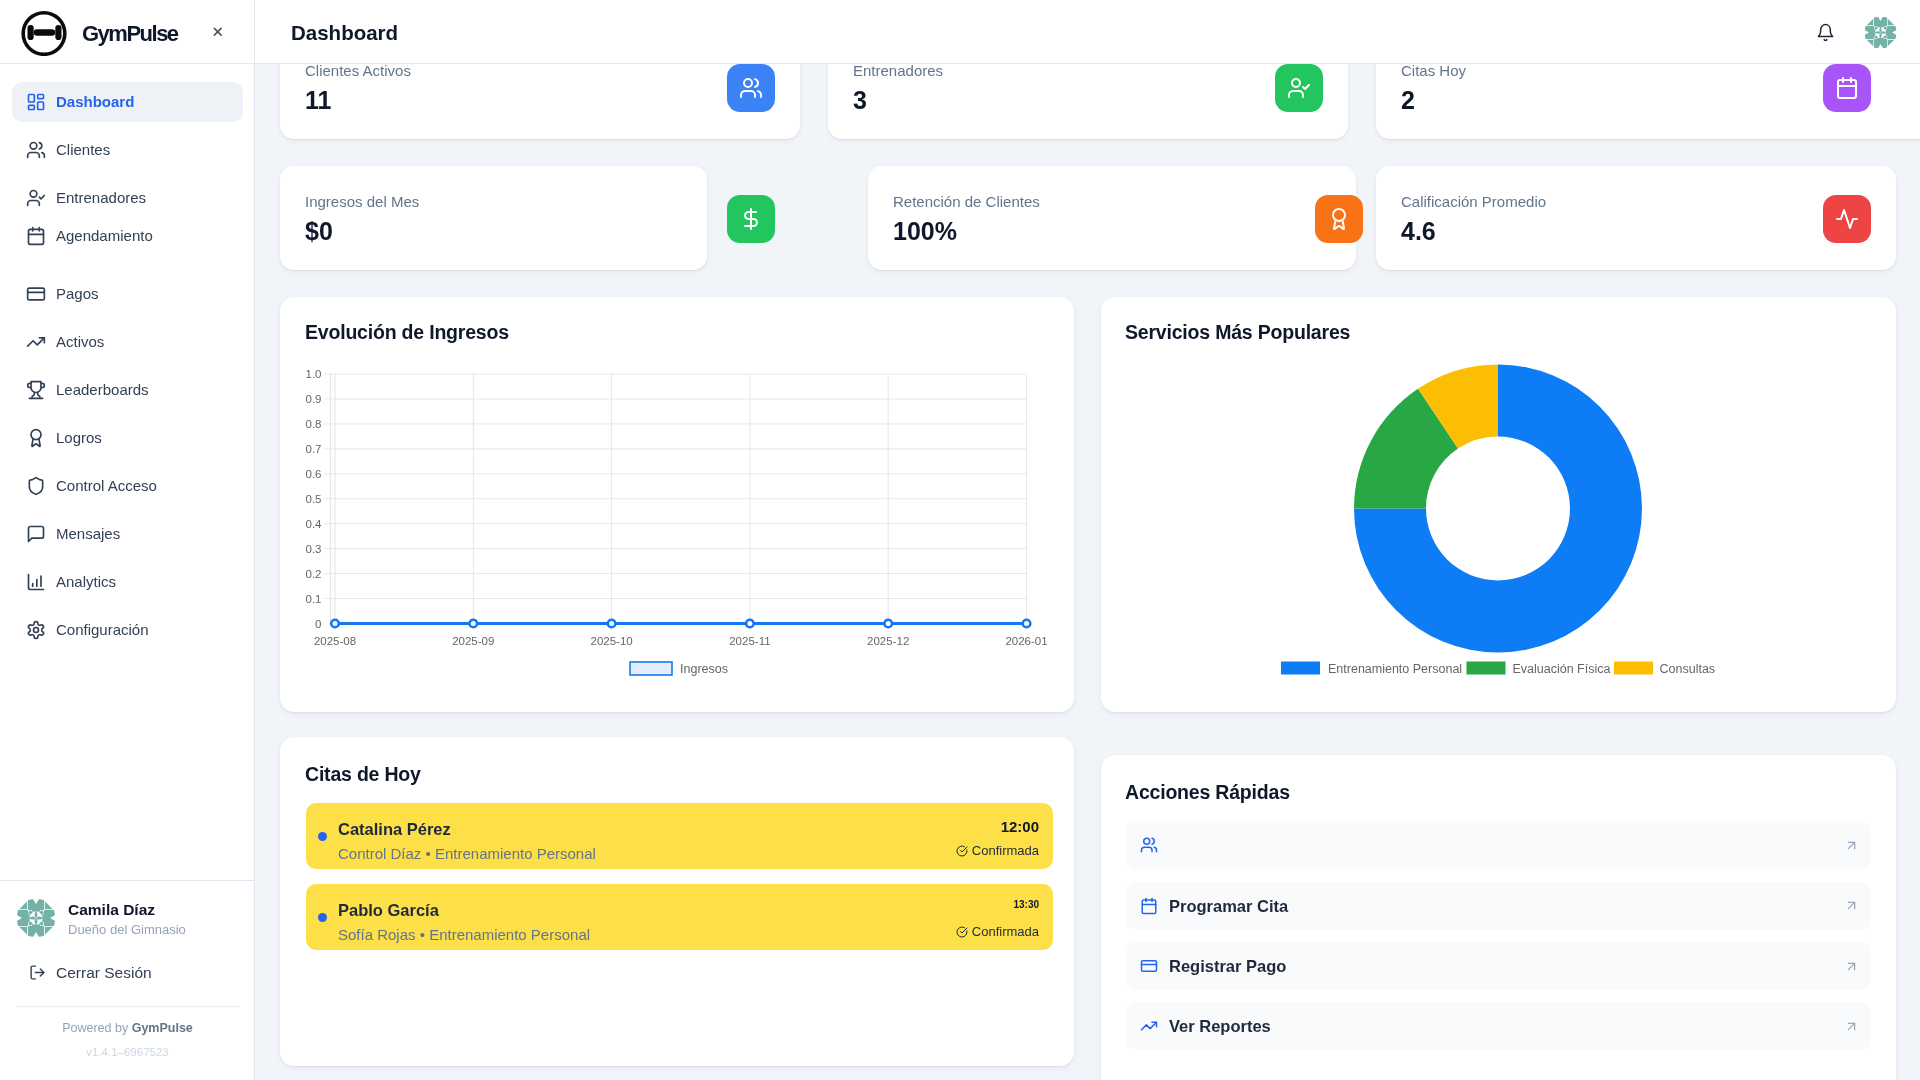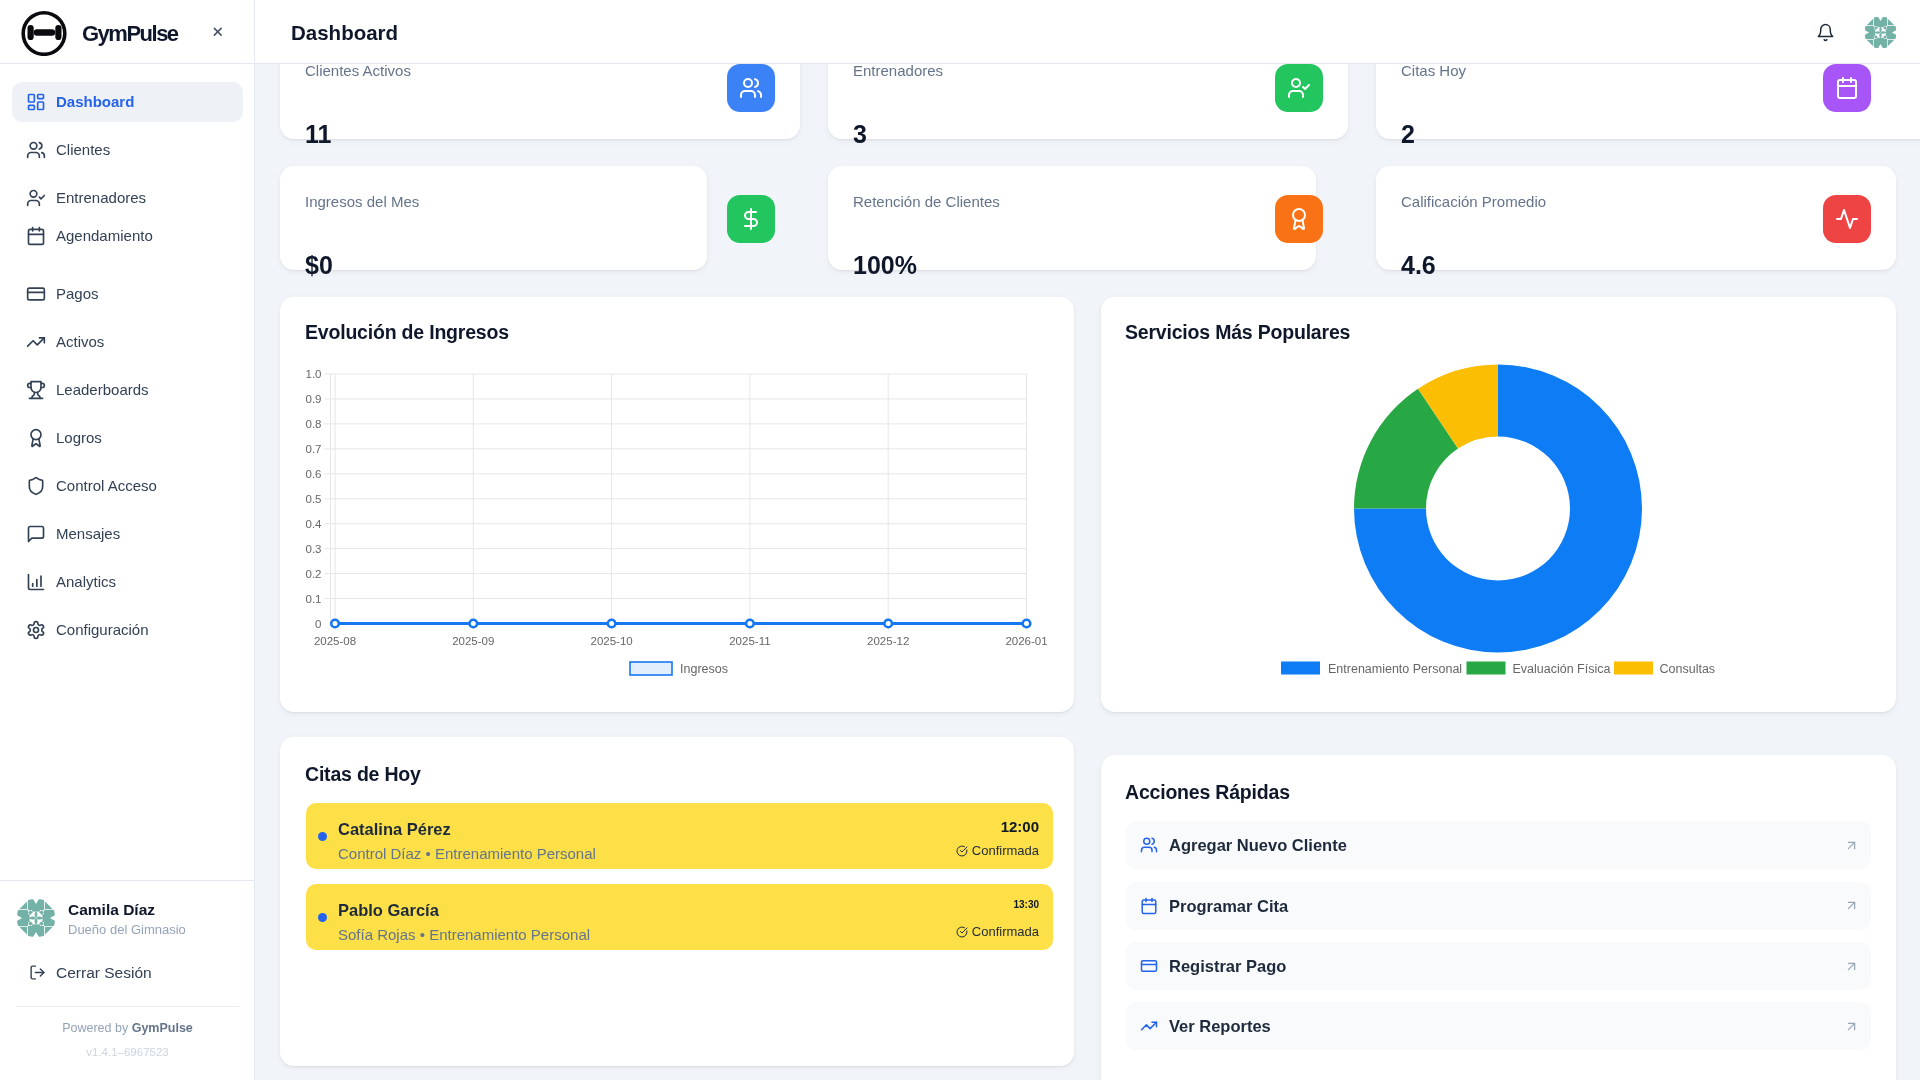--- a/index.html
+++ b/index.html
@@ -2,21 +2,21 @@
 <html><head>
 <meta charset="utf-8">
 <title>GymPulse Dashboard</title>
 <style>
   * { margin:0; padding:0; box-sizing:border-box; }
   html,body { width:1920px; height:1080px; overflow:hidden; font-family:"Liberation Sans", sans-serif; }
   body { background:#f1f5f9; position:relative; }
   .abs { position:absolute; }
   .card { position:absolute; background:#fff; border-radius:14px; box-shadow:0 1px 2px rgba(15,23,42,.06), 0 2px 6px rgba(15,23,42,.05); }
   .stat-label { position:absolute; left:25px; top:27px; font-size:15px; color:#64748b; }
-  .stat-value { position:absolute; left:25px; top:50.5px; font-size:25px; font-weight:bold; color:#0f172a;margin-top:34px; }
+  .stat-value { position:absolute; left:25px; top:50.5px; font-size:25px; font-weight:bold; color:#0f172a; }
   .icon-box { position:absolute; top:29px; left:447px; width:48px; height:48px; border-radius:13px; display:flex; align-items:center; justify-content:center; }
   .icon-box svg { width:24px; height:24px; }
   .card-title { position:absolute; left:25px; top:24px; font-size:19.5px; font-weight:bold; color:#0f172a; letter-spacing:-0.2px; }
   
   #sidebar { position:absolute; left:0; top:0; width:255px; height:1080px; background:#fff; border-right:1px solid #e2e8f0; z-index:30; }
   .mi { position:absolute; left:12px; width:231px; height:40px; border-radius:10px; color:#334155; }
   .mi svg { position:absolute; left:14px; top:10px; width:20px; height:20px; }
   .mi .t { position:absolute; left:44px; top:0; line-height:40px; font-size:15px; }
   .mi.active { background:#eef2f7; color:#2563eb; }
   .mi.active .t { font-weight:bold; }
@@ -71,21 +71,21 @@
 <div class="card" style="left:280px; top:166px; width:427px; height:104px;">
   <div class="stat-label">Ingresos del Mes</div>
   <div class="stat-value">$0</div>
   <div class="icon-box" style="background:#22c55e;">
       <svg viewBox="0 0 24 24" fill="none" stroke="#fff" stroke-width="2" stroke-linecap="round" stroke-linejoin="round">
         <line x1="12" x2="12" y1="2" y2="22"></line>
         <path d="M17 5H9.5a3.5 3.5 0 0 0 0 7h5a3.5 3.5 0 0 1 0 7H6"></path>
       </svg>
     </div>
 </div>
-<div class="card" style="left:828px; top:166px; width:488px; height:104px;">
+<div class="card" style="left:868px; top:166px; width:488px; height:104px;">
   <div class="stat-label">Retención de Clientes</div>
   <div class="stat-value">100%</div>
   <div class="icon-box" style="background:#f97316;">
       <svg viewBox="0 0 24 24" fill="none" stroke="#fff" stroke-width="2" stroke-linecap="round" stroke-linejoin="round">
         <path d="m15.477 12.89 1.515 8.526a.5.5 0 0 1-.81.47l-3.58-2.687a1 1 0 0 0-1.197 0l-3.586 2.686a.5.5 0 0 1-.81-.469l1.514-8.526"></path>
         <circle cx="12" cy="8" r="6"></circle>
       </svg>
     </div>
 </div>
 <div class="card" style="left:1376px; top:166px; width:520px; height:104px;">
@@ -196,21 +196,20 @@
 
 <div class="card" style="left:1101px; top:755px; width:795px; height:394px;">
   <div class="card-title" style="left:24px; top:26px;">Acciones Rápidas</div>
   <div class="action" style="top:66px;">
     <svg class="ic" viewBox="0 0 24 24" fill="none" stroke="currentColor" stroke-width="2" stroke-linecap="round" stroke-linejoin="round">
         <path d="M16 21v-2a4 4 0 0 0-4-4H6a4 4 0 0 0-4 4v2"></path>
         <circle cx="9" cy="7" r="4"></circle>
         <path d="M22 21v-2a4 4 0 0 0-3-3.87"></path>
         <path d="M16 3.13a4 4 0 0 1 0 7.75"></path>
       </svg>
-    <div class="t">Agregar Nuevo Cliente</div>
     <svg class="ar" viewBox="0 0 24 24" fill="none" stroke="currentColor" stroke-width="2" stroke-linecap="round" stroke-linejoin="round">
         <path d="M7 7h10v10"></path>
         <path d="M7 17 17 7"></path>
       </svg>
   </div>
   <div class="action" style="top:126.5px;">
     <svg class="ic" viewBox="0 0 24 24" fill="none" stroke="currentColor" stroke-width="2" stroke-linecap="round" stroke-linejoin="round">
         <path d="M8 2v4"></path>
         <path d="M16 2v4"></path>
         <rect width="18" height="18" x="3" y="4" rx="2"></rect>

